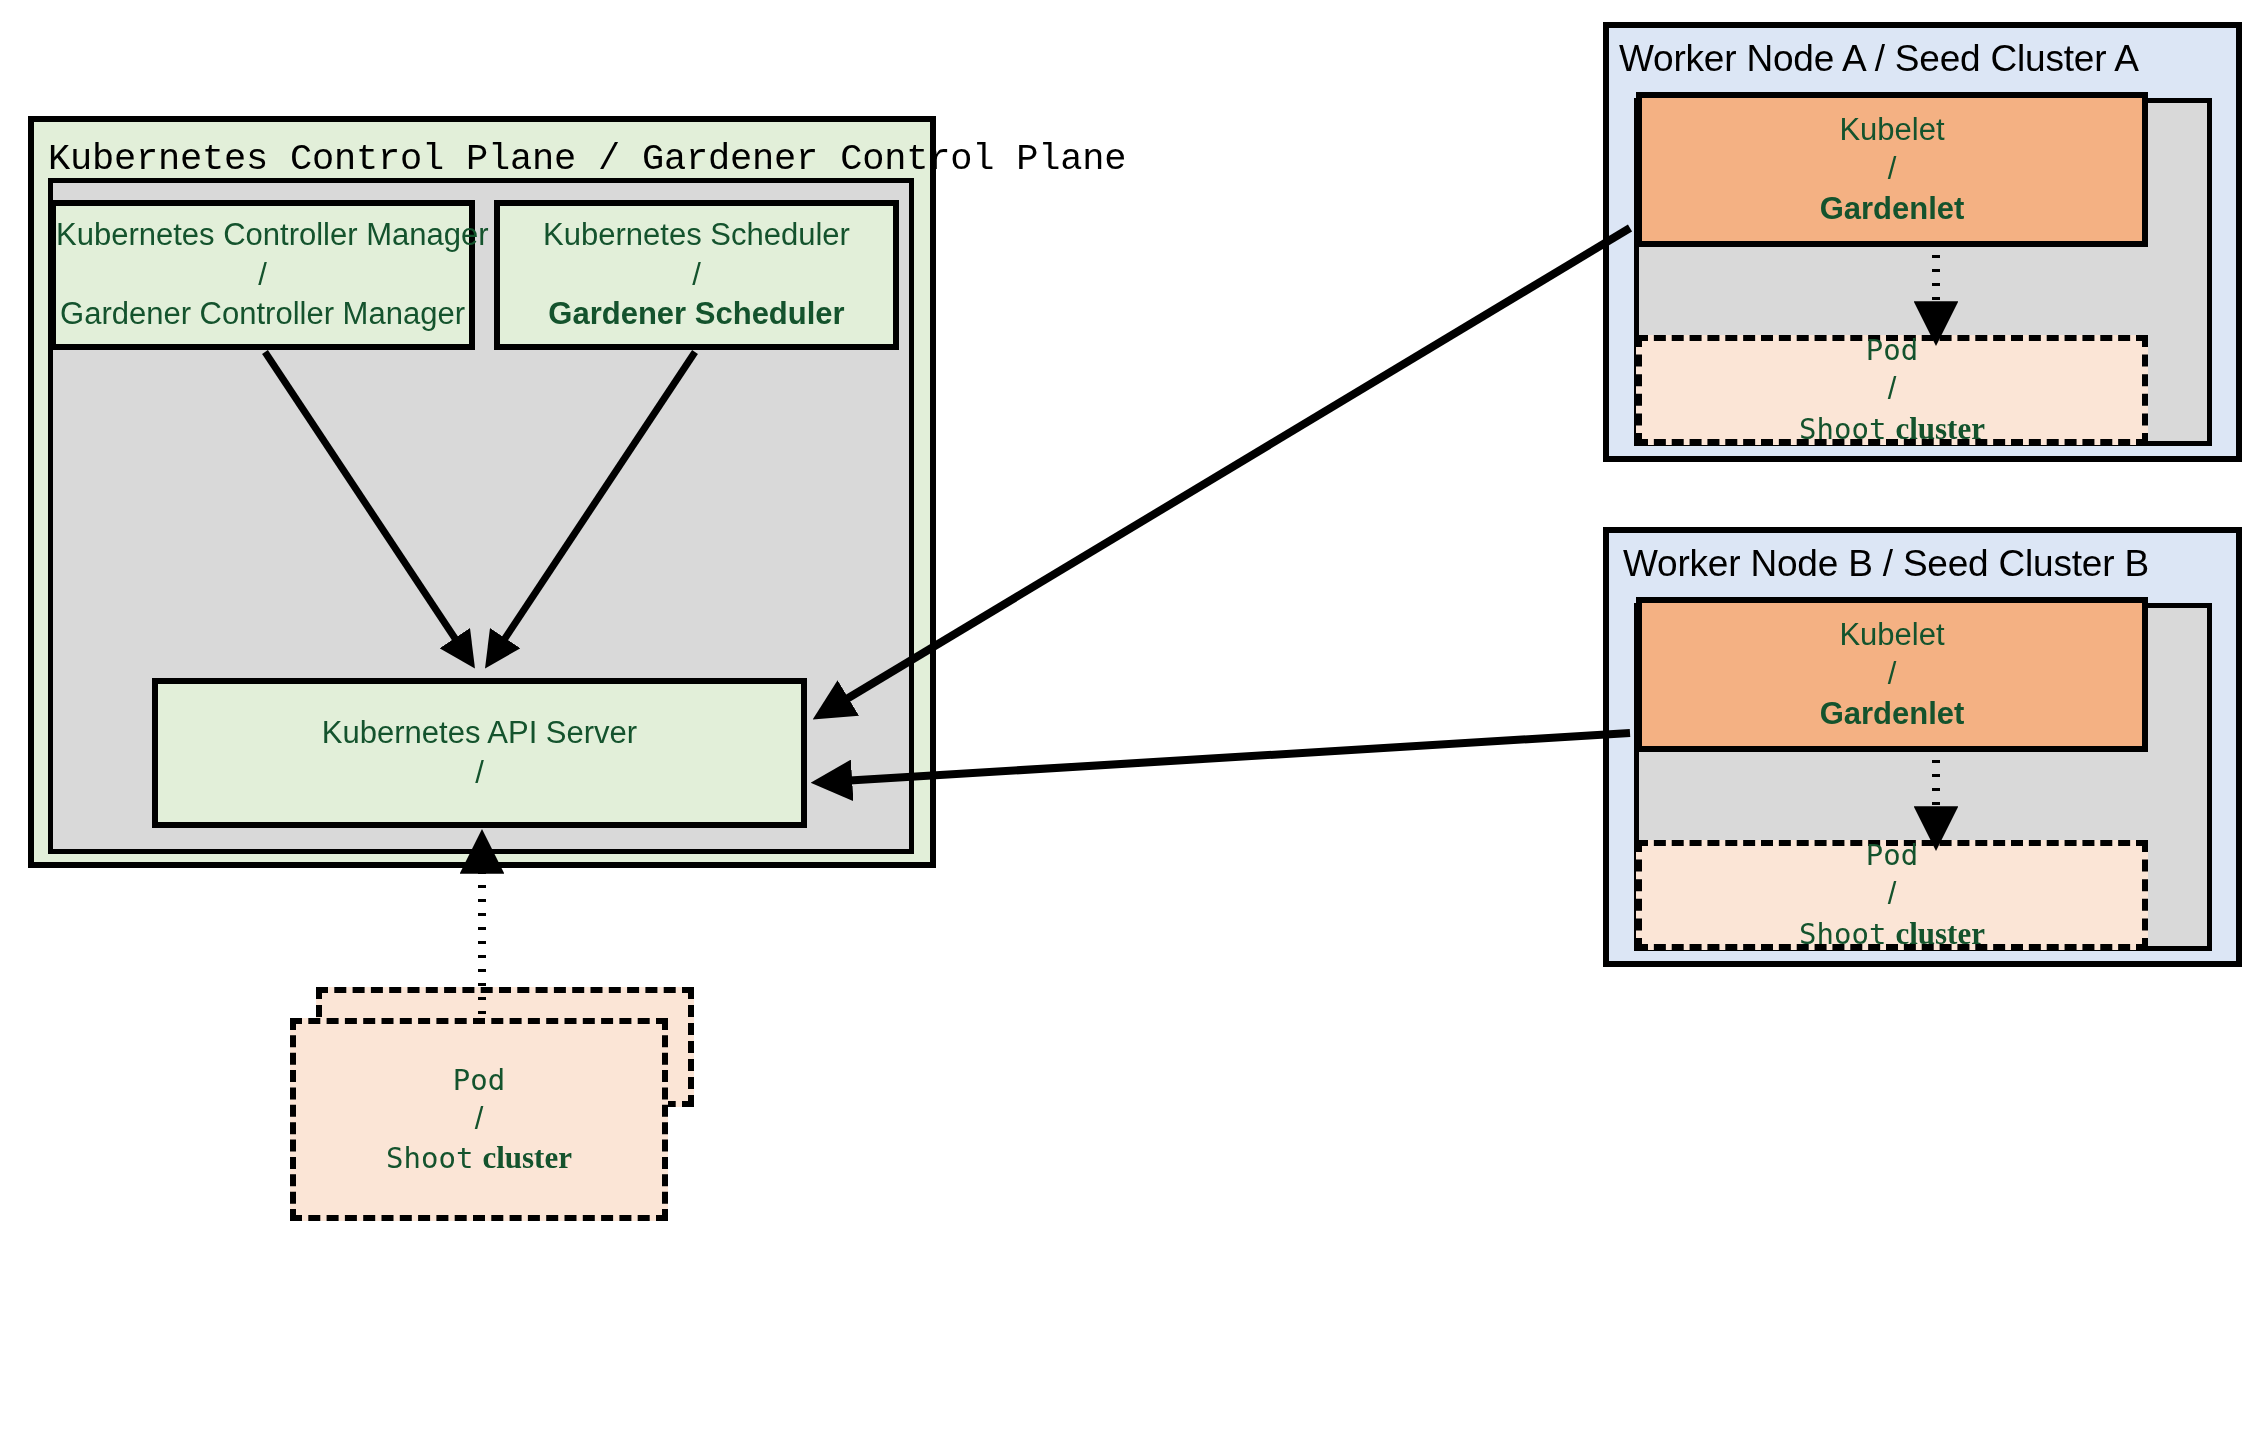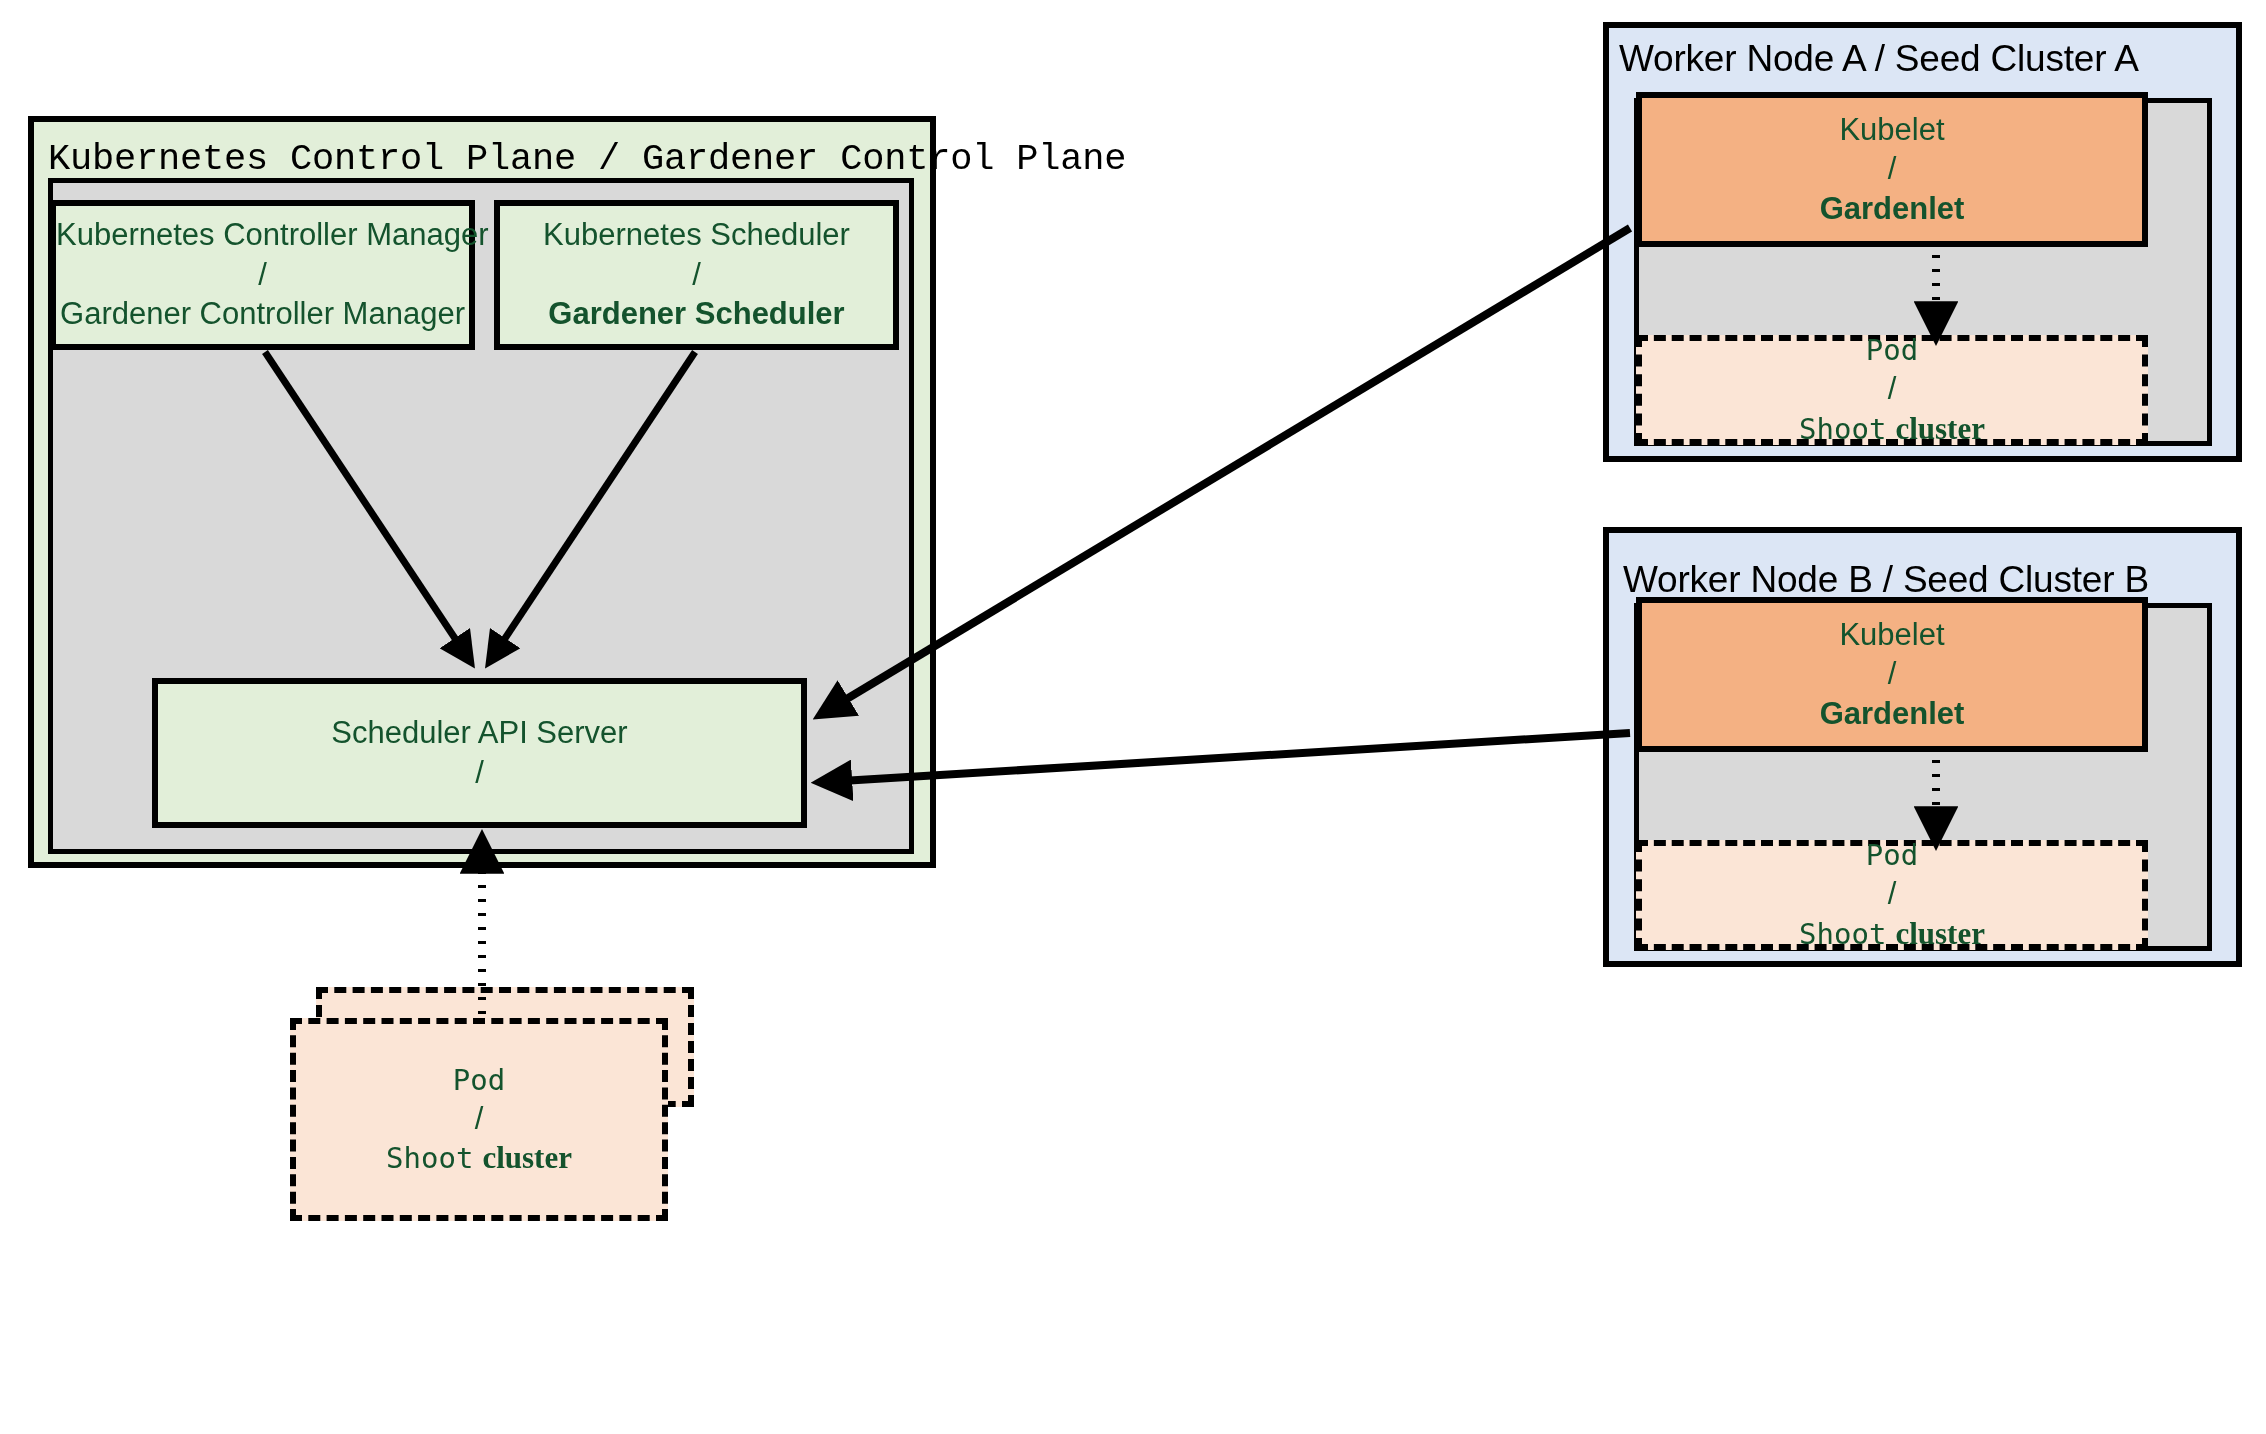--- a/index.html
+++ b/index.html
@@ -105,21 +105,21 @@
   <div class="abs green-box" style="left:494px; top:200px; width:405px; height:150px;">
     <div class="box-text">
       <span class="ln">Kubernetes Scheduler</span>
       <span class="ln">/</span>
       <span class="ln bold">Gardener Scheduler</span>
     </div>
   </div>
 
   <div class="abs green-box" style="left:152px; top:678px; width:655px; height:150px;">
     <div class="box-text">
-      <span class="ln">Scheduler API Server</span>
+      <span class="ln">Kubernetes API Server</span>
       <span class="ln">/</span>
     </div>
   </div>
 
   <div class="abs pod-box" style="left:316px; top:987px; width:378px; height:120px;"></div>
 
   <div class="abs pod-box" style="left:290px; top:1018px; width:378px; height:203px;">
     <div class="box-text">
       <span class="ln mono">Pod</span>
       <span class="ln mono-sep">/</span>
@@ -142,21 +142,21 @@
 
   <div class="abs pod-box" style="left:1636px; top:335px; width:512px; height:110px;">
     <div class="box-text">
       <span class="ln mono">Pod</span>
       <span class="ln mono-sep">/</span>
       <span class="ln"><span class="mono">Shoot</span><span class="boldsans" style="padding-left:9px;">cluster</span></span>
     </div>
   </div>
 
   <div class="abs blue-panel" style="left:1603px; top:527px; width:639px; height:440px;">
-    <div class="panel-title abs" style="left:14px; top:12px;margin-top:16px;">Worker Node B / Seed Cluster B</div>
+    <div class="panel-title abs" style="left:14px; top:12px;">Worker Node B / Seed Cluster B</div>
     <div class="abs inner-gray" style="left:25px; top:70px; width:578px; height:348px;"></div>
   </div>
 
   <div class="abs orange-box" style="left:1636px; top:597px; width:512px; height:155px;">
     <div class="box-text">
       <span class="ln">Kubelet</span>
       <span class="ln">/</span>
       <span class="ln bold">Gardenlet</span>
     </div>
   </div>

